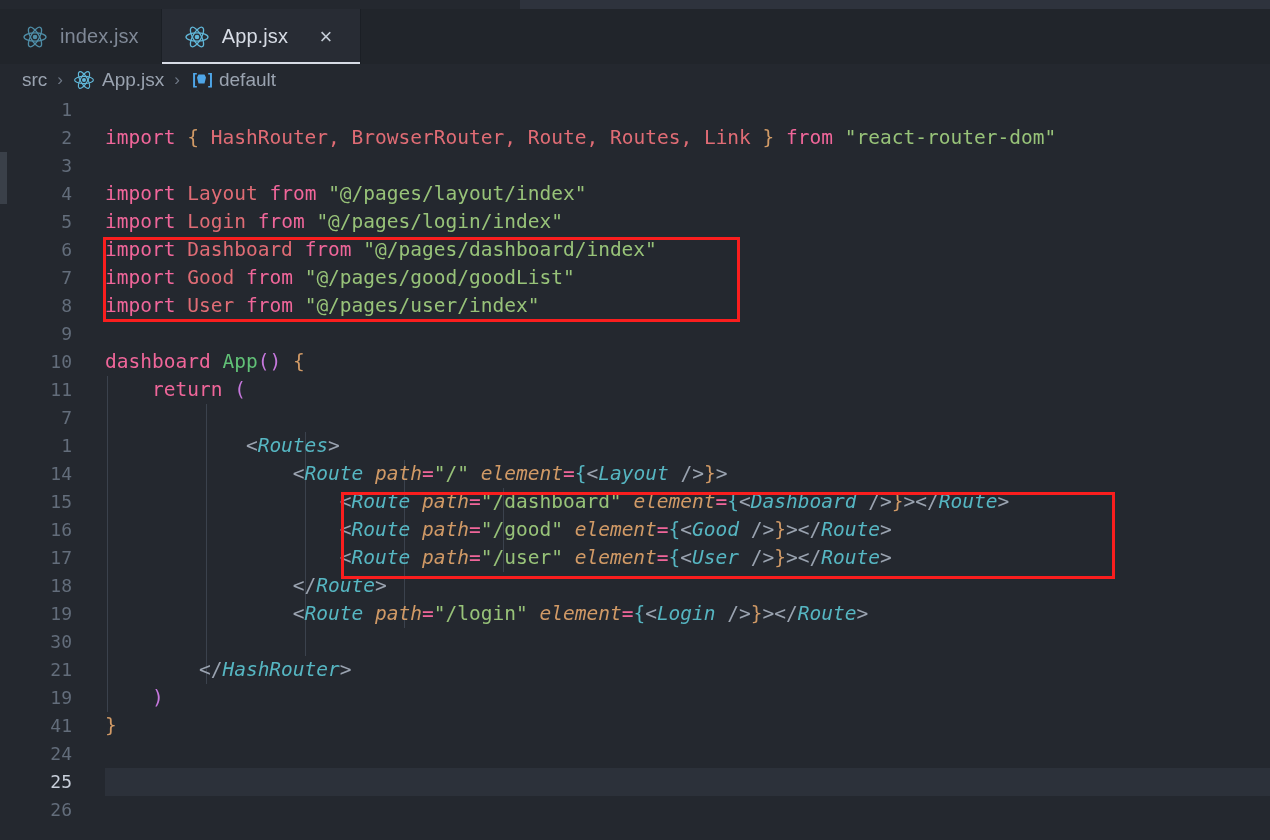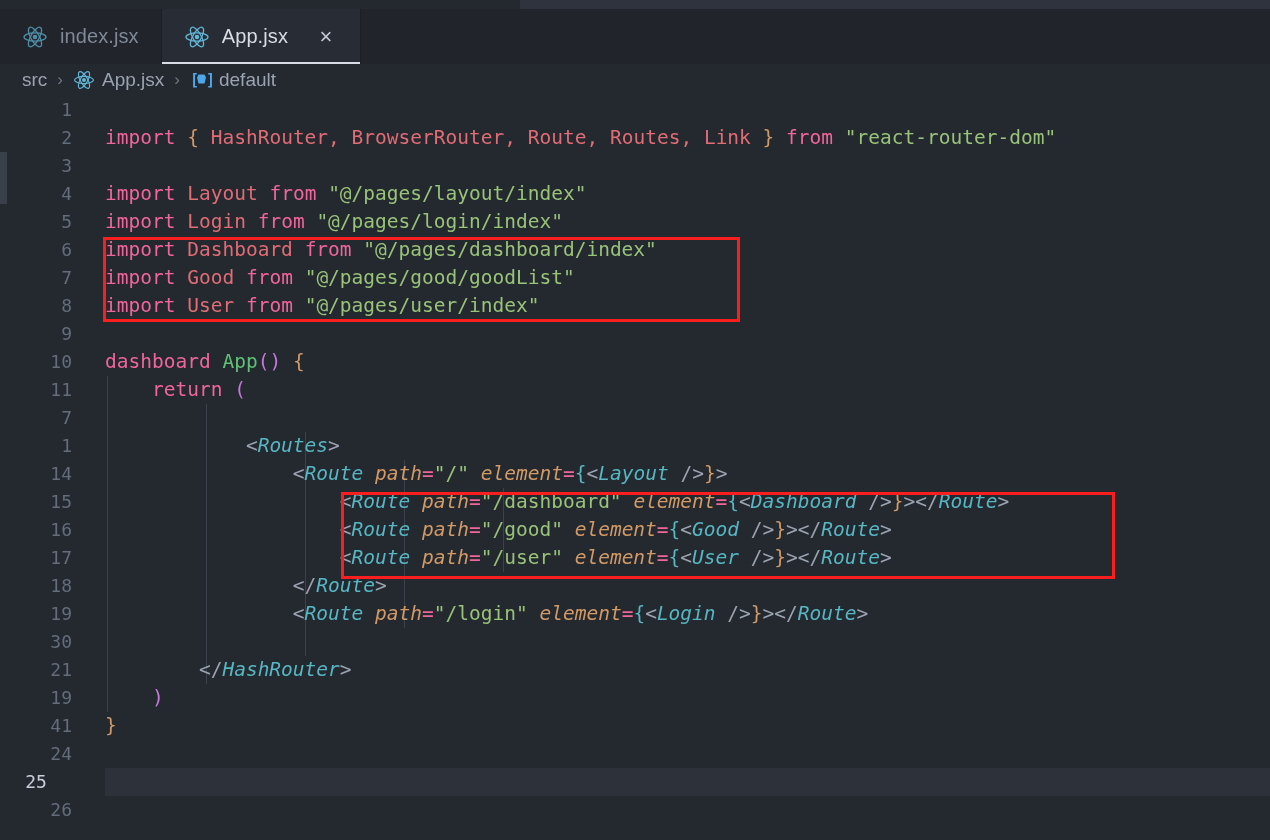--- a/index.html
+++ b/index.html
@@ -69,21 +69,21 @@
   .row { position:relative; height:28px; white-space:pre; }
   .row.active-line .code-bg {
     position:absolute; left:105px; right:0; top:0; bottom:0;
     background:#2c313a;
   }
   .lineno {
     position:absolute; left:0; top:0; width:72px; height:28px;
     text-align:right; color:#636d7b; font-size:18px; line-height:28px;
     font-family:"DejaVu Sans Mono","Liberation Mono",monospace;
   }
-  .row.active-line .lineno { color:#c8cfda;text-align:center; }
+  .row.active-line .lineno { color:#c8cfda; }
   .code {
     position:absolute; left:105px; top:0; height:28px; line-height:28px;
     font-family:"DejaVu Sans Mono","Liberation Mono",monospace;
     font-size:19.5px; letter-spacing:0px;
   }
 
   
   .guide {
     position:absolute; top:0; width:1px; height:28px; background:#3b424d;
   }

